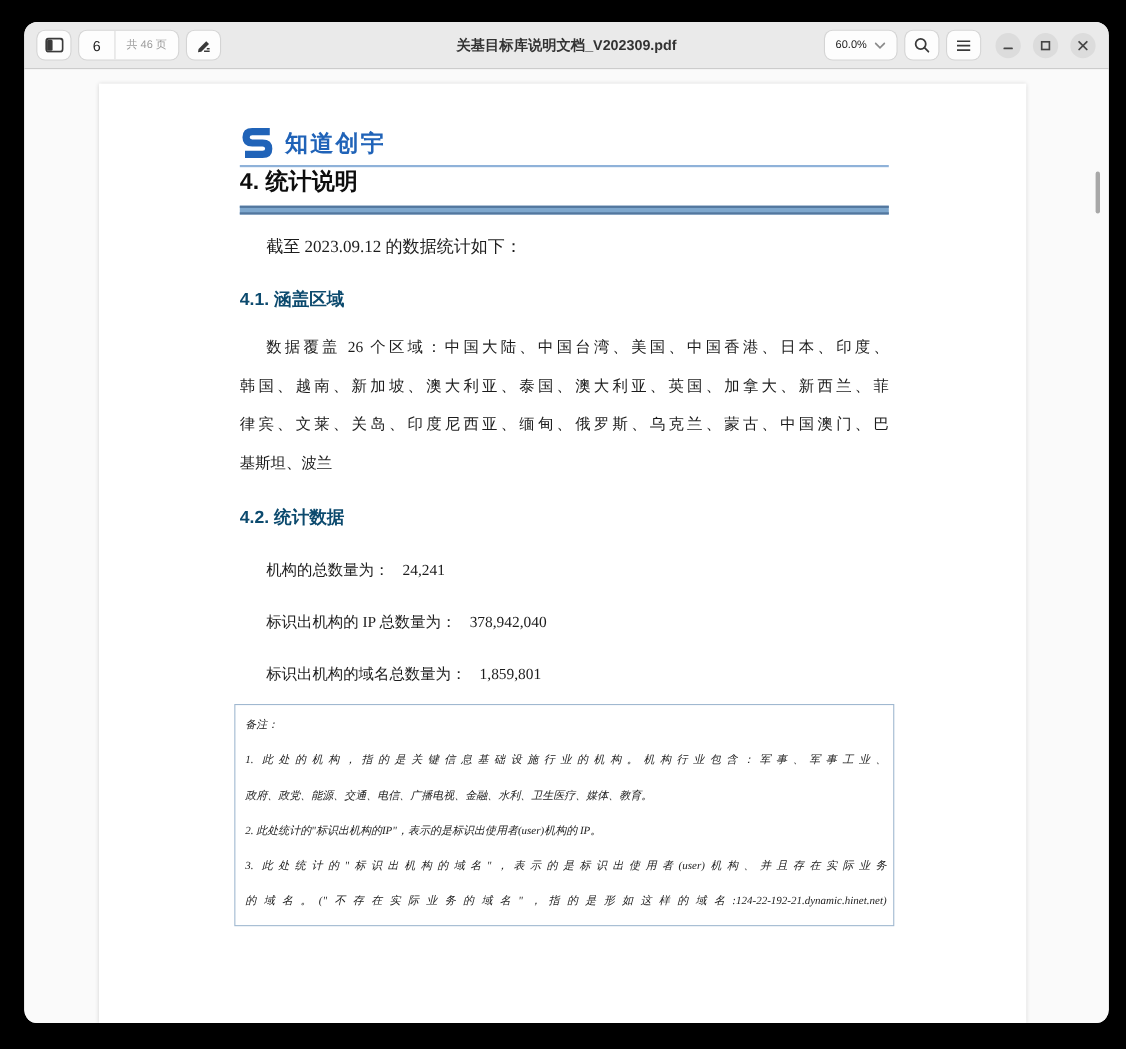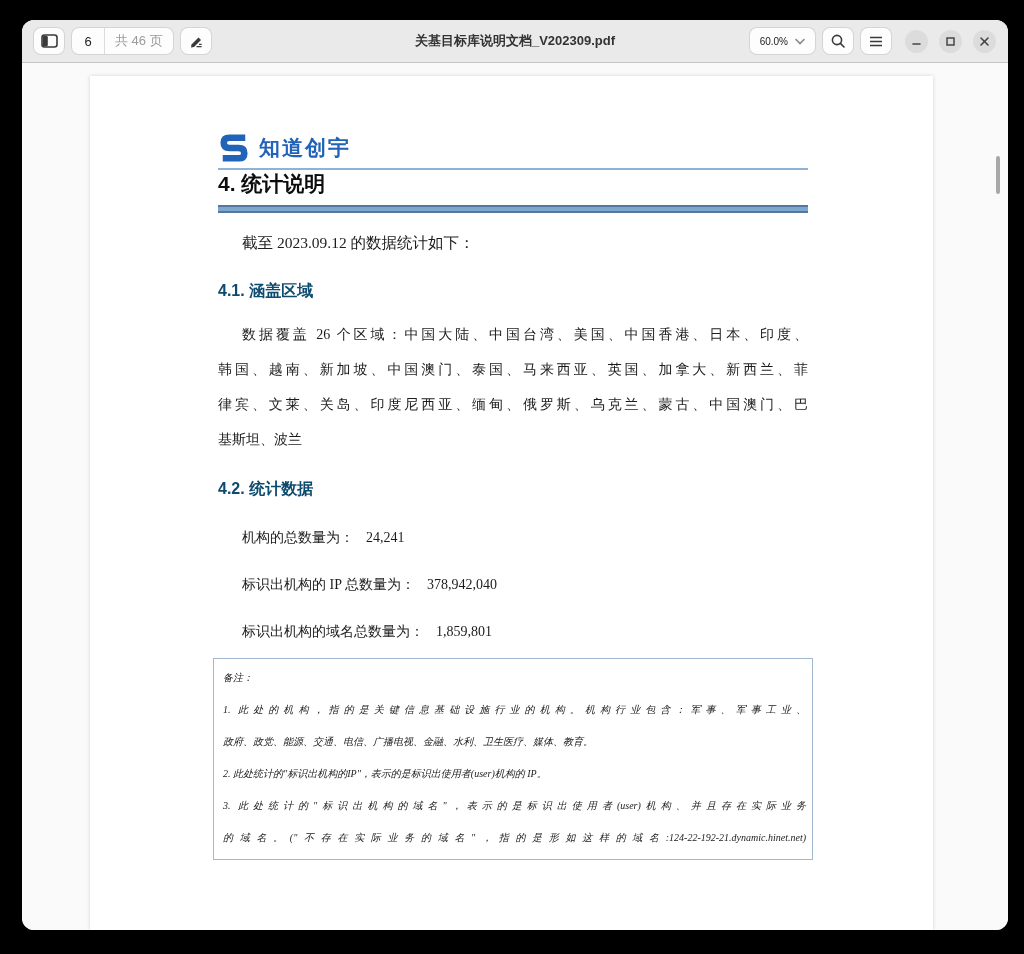--- a/index.html
+++ b/index.html
@@ -22,21 +22,21 @@
   .tb-spacer{flex:1;}
   .tb-btn{
     background:#fdfdfd;border-radius:7px;height:26px;
     display:flex;align-items:center;justify-content:center;
     box-shadow:0 0 0 1px rgba(0,0,0,.09);cursor:pointer;
   }
   .sq{width:30px;}
   .page-group{display:flex;align-items:center;padding:0;overflow:hidden;}
   .page-current{width:32px;text-align:center;font-size:13px;color:#222;}
   .page-divider{width:1px;height:26px;background:#dcdcdc;}
-  .page-total{padding:0 10px;font-size:13px;color:#9b9b9b;white-space:nowrap;}
+  .page-total{padding:0 10px;font-size:10px;color:#9b9b9b;white-space:nowrap;}
   .win-title{
     position:absolute;left:50%;top:50%;transform:translate(-50%,-50%);
     font-size:13px;font-weight:bold;color:#333;white-space:nowrap;
   }
   .zoom-btn{padding:0 10px;gap:7px;font-size:10px;color:#222;}
   .circle-btn{
     width:23px;height:23px;border-radius:50%;background:#dcdcdc;
     display:flex;align-items:center;justify-content:center;cursor:pointer;
   }
   .winctl{display:flex;align-items:center;gap:11px;margin-left:6px;}
@@ -45,21 +45,21 @@
   .content{position:absolute;top:43px;left:0;right:0;bottom:0;background:#fafafa;}
   .page{
     position:absolute;left:68px;top:13px;width:843px;height:calc(100% - 13px);
     background:#fff;box-shadow:0 0 4px rgba(0,0,0,.16);
   }
   .scroll-thumb{
     position:absolute;right:8px;top:93px;width:4px;height:38px;
     background:#a8a8a8;border-radius:2px;cursor:pointer;
   }
   .doc{
-    padding:55px 125px 0 128px;color:#1c1c1c;
+    padding:37px 125px 0 128px;color:#1c1c1c;
     font-family:"Liberation Serif",serif;
   }
   .logo-row{display:flex;align-items:center;gap:9px;height:34px;}
   .logo-text{
     font-family:"Liberation Sans",sans-serif;font-weight:bold;
     font-size:21px;color:#2063b8;letter-spacing:2px;
   }
   .logo-underline{height:2px;background:#8fb2d9;margin-top:3px;}
   .h1{
     font-family:"Liberation Sans",sans-serif;font-weight:bold;
@@ -192,21 +192,21 @@
 
         <div class="h1">4. 统计说明</div>
         <div class="hbar"></div>
 
         <div class="intro">截至 2023.09.12 的数据统计如下：</div>
 
         <div class="h2 h2-regions">4.1. 涵盖区域</div>
 
         <div class="para">
           <span class="pline just indent">数据覆盖 26 个区域：中国大陆、中国台湾、美国、中国香港、日本、印度、</span>
-          <span class="pline just">韩国、越南、新加坡、中国澳门、泰国、马来西亚、英国、加拿大、新西兰、菲</span>
+          <span class="pline just">韩国、越南、新加坡、澳大利亚、泰国、澳大利亚、英国、加拿大、新西兰、菲</span>
           <span class="pline just">律宾、文莱、关岛、印度尼西亚、缅甸、俄罗斯、乌克兰、蒙古、中国澳门、巴</span>
           <span class="pline">基斯坦、波兰</span>
         </div>
 
         <div class="h2 h2-stats">4.2. 统计数据</div>
 
         <div class="stat">
           <span>机构的总数量为：</span><span class="stat-value">24,241</span>
         </div>
         <div class="stat">

